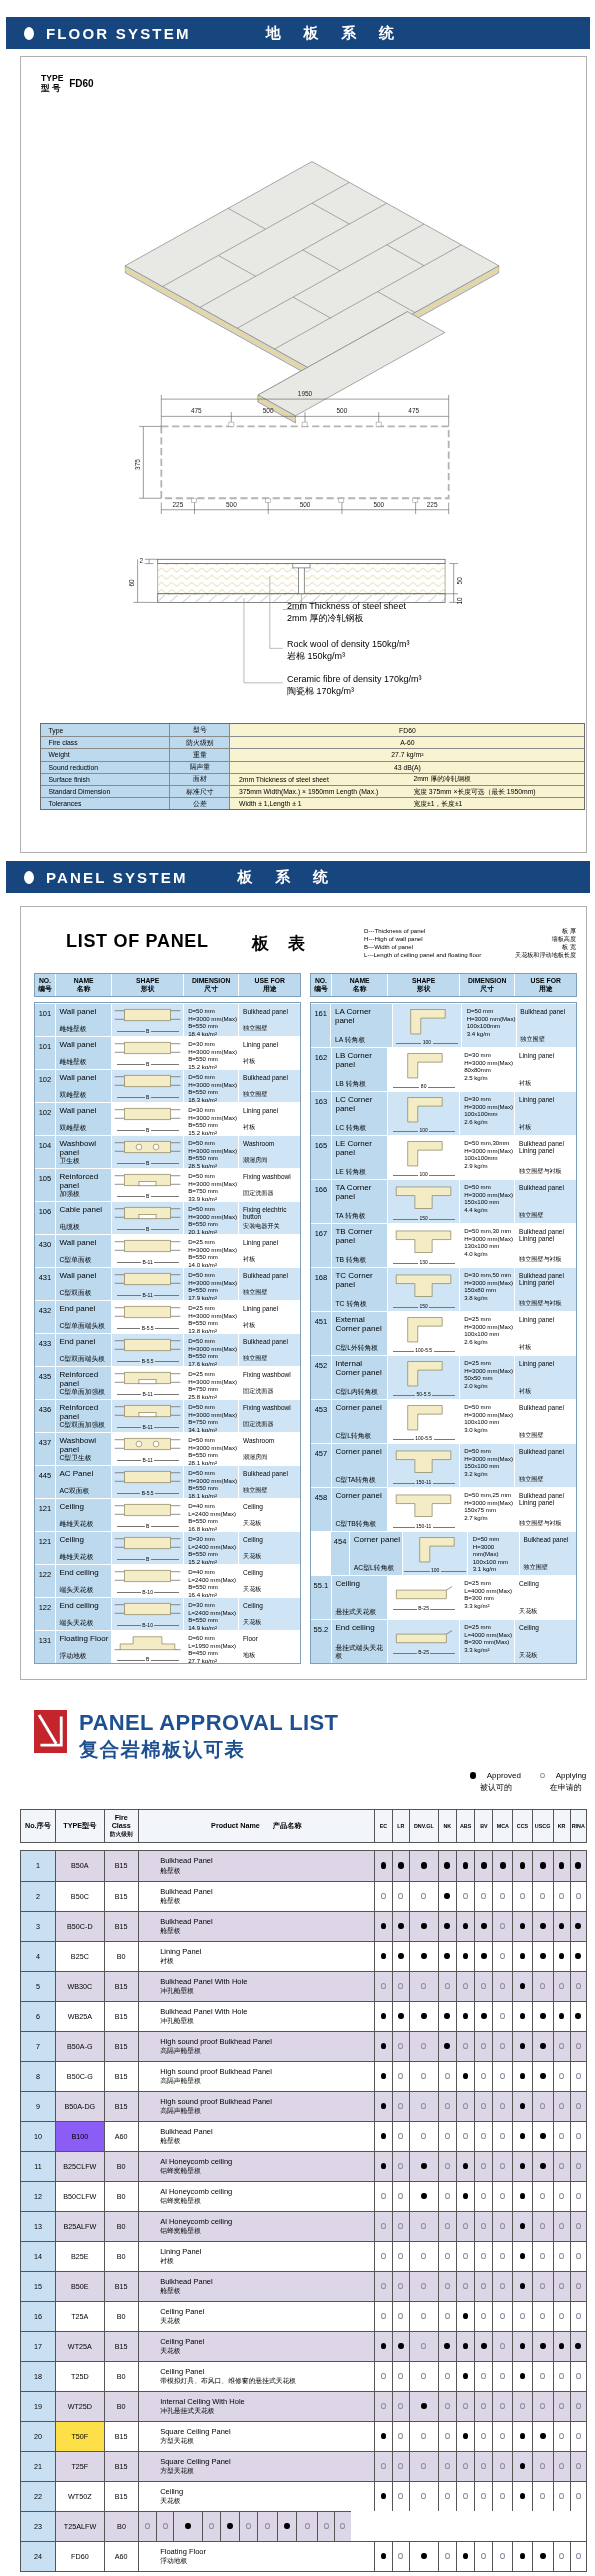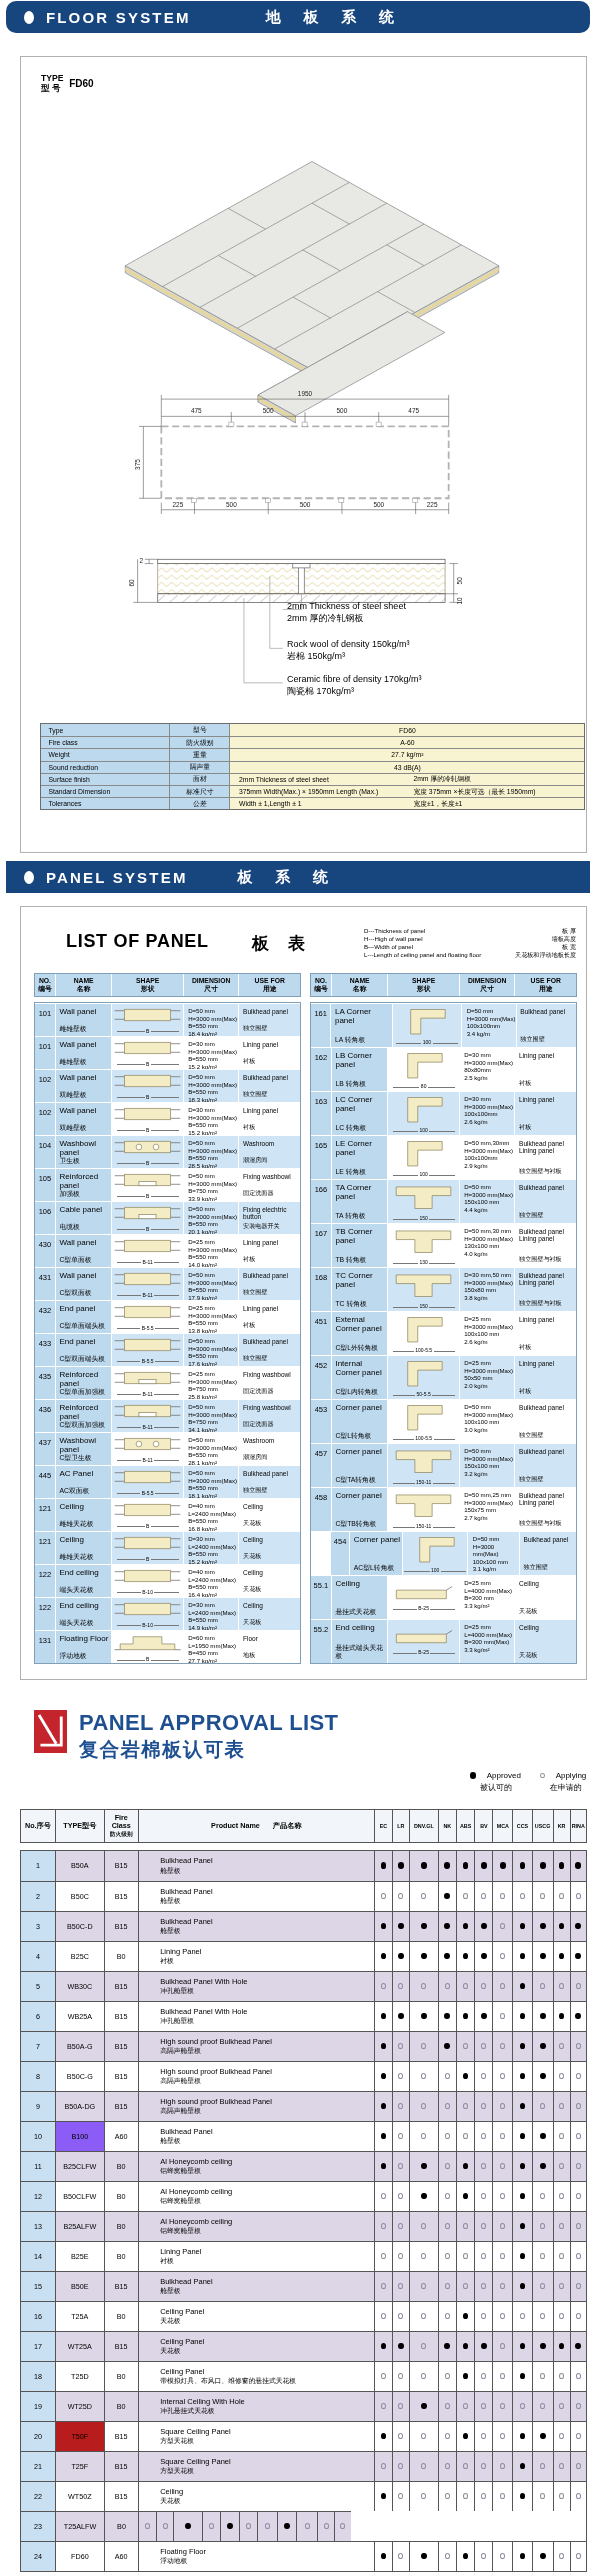--- a/index.html
+++ b/index.html
@@ -79,21 +79,21 @@
   .arow .prod .pen{font-size:7.5px;}
   .arow .prod .pzh{font-size:6.8px;}
   .callout{position:absolute;font-size:9px;line-height:12.2px;white-space:nowrap;}
   svg text{font-family:"Liberation Sans","DejaVu Sans",sans-serif;}
 </style>
 </head>
 <body>
 
 <div class="page">
 
-  <div class="hbar" style="top:1px;border-radius:10px;">
+  <div class="hbar" style="top:17px;">
     <span class="dot"></span>
     <span class="en">FLOOR SYSTEM</span>
     <span class="zh">地 板 系 统</span>
   </div>
 
   <div class="wbox" style="top:56px;left:20px;width:567px;height:797px;">
 
     <div class="abs typeblock" style="top:16px;left:20px;">
       <div class="tl">
         <div>TYPE</div>
@@ -2247,21 +2247,21 @@
           </div>
           <div class="ac" style="width: 17px; background: var(--lavender);">
             <span class="mark o"></span>
           </div>
           <div class="ac" style="width: 16.5px; background: var(--lavender);">
             <span class="mark o"></span>
           </div>
         </div>
         <div class="arow">
           <div class="ac" style="width: 34px; background: var(--no-col);">20</div>
-          <div class="ac" style="width: 49px; background: #b91c1c;">T50F</div>
+          <div class="ac" style="width: 49px; background: #fde047;">T50F</div>
           <div class="ac" style="width: 34px; background: rgb(255, 255, 255);">B15</div>
           <div class="ac prod" style="width: 237px; background: rgb(255, 255, 255);">
             <div class="pen">Square Ceiling  Panel</div>
             <div class="pzh">方型天花板</div>
           </div>
           <div class="ac" style="width: 18px; background: rgb(255, 255, 255);">
             <span class="mark f"></span>
           </div>
           <div class="ac" style="width: 17px; background: rgb(255, 255, 255);">
             <span class="mark o"></span>

